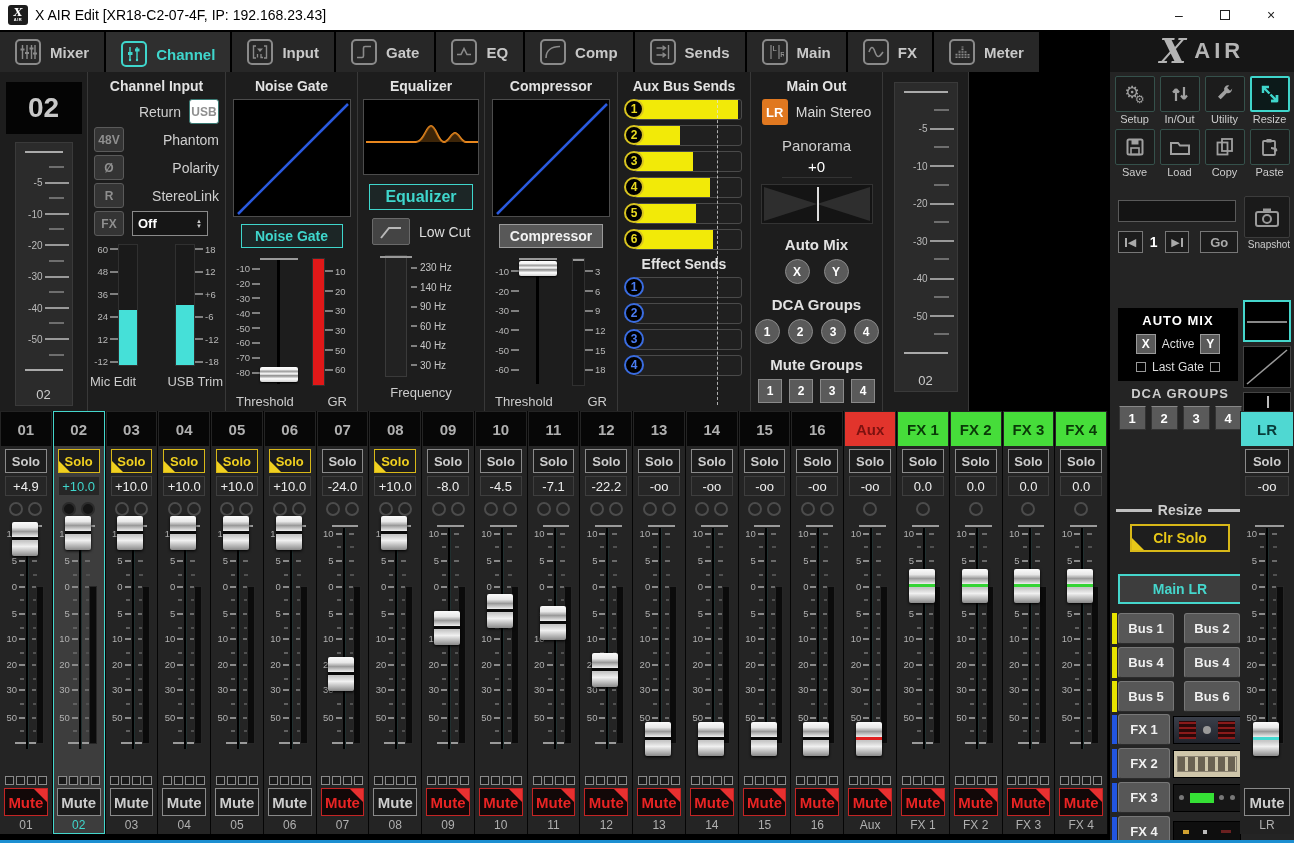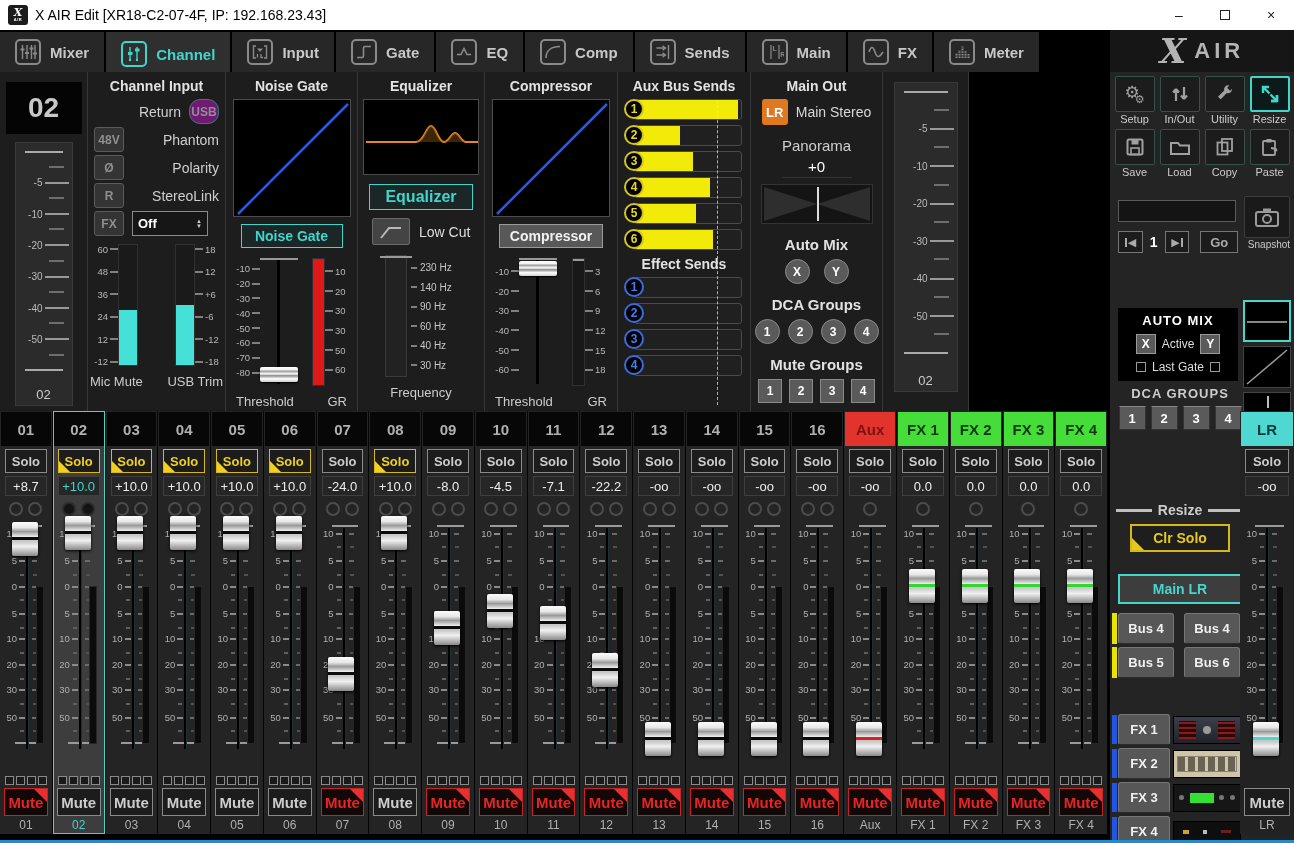--- a/index.html
+++ b/index.html
@@ -58,21 +58,21 @@
   .vm-cap { text-align:center; font-size:13px; color:#ccc; padding:3px 0 1px; }
   #in-meter { height:264px; }
 
   
   .p-input { width:138px; }
   .ci-row { display:flex; align-items:center; margin:3px 6px; height:25px; gap:8px;}
   .ci-lab { font-size:14px; color:#cfcfcf; }
   .ci-row.right { justify-content:flex-end; }
   .ci-btn { width:30px; height:25px; background:#343434; border:1px solid #5a5a5a; border-radius:3px;
     color:#8f8f8f; font-weight:bold; font-size:12px; display:flex; align-items:center; justify-content:center;}
-  .ci-btn.teal { border-color:#3a7a74; background:#701a75;border-radius:11px; }
+  .ci-btn.teal { border-color:#3a7a74; background:#ffffff; }
   .dropdown { width:76px; height:25px; background:#161616; border:1px solid #8a8a8a;
     display:flex; align-items:center; padding:0 5px; }
   .dropdown .dval { color:#fff; font-weight:bold; font-size:13px; flex:1;}
   .dropdown .darr { display:flex; flex-direction:column; font-size:6px; color:#ccc; line-height:5px;}
   .ci-meters { display:flex; justify-content:space-between; margin:8px 4px 0; height:122px; }
   .gain-block { display:flex; }
   .tickcol { position:relative; width:26px; height:100%; }
   .tickcol .trow { position:absolute; display:flex; align-items:center; right:0; }
   .tickcol .trow .tt { font-size:9.5px; color:#b8b8b8; margin-right:2px; }
   .tickcol .trow .td { width:8px; height:2px; background:#808080; }
@@ -580,21 +580,21 @@
               <span class="tt">-12</span>
             </div>
             <div class="trow" style="top: calc(96% - 5px);">
               <span class="td"></span>
               <span class="tt">-18</span>
             </div>
           </div>
       </div>
     </div>
     <div class="ci-labels">
-      <span>Mic Mute</span>
+      <span>Mic Edit</span>
       <span>USB Trim</span>
     </div>
   </div>
 
   <div class="panel p-gate">
     <div class="panel-title">Noise Gate</div>
     <svg class="graph" width="118" height="118">
       <line x1="4" y1="114" x2="114" y2="4" stroke="#2a5adf" stroke-width="2.5"></line>
     </svg>
     <div class="teal-btn">Noise Gate</div>
@@ -962,21 +962,21 @@
       </div>
   </div>
 
   <div class="p-black"></div>
 </div>
 
 <div id="strips">
     <div class="strip">
       <div class="strip-header">01</div>
       <div class="solo-btn">Solo</div>
-      <div class="val-box">+8.7</div>
+      <div class="val-box">+4.9</div>
       <div class="circles">
         <div class="pan-circle"></div>
         <div class="pan-circle"></div>
       </div>
       <div class="fader">
         <div class="fs-line" style="top: 2%;"></div>
         <div class="fs-line" style="top: 88%;"></div>
         <span class="fs-lab" style="top: calc(5% - 5px);">10</span>
         <div class="fs-ld" style="top: 5%;"></div>
         <div class="fs-rd" style="top: 5%;"></div>
@@ -2498,20 +2498,27 @@
 
   <div class="s-clrsolo">
     <div class="clr-solo">Clr Solo</div>
   </div>
 
   <div class="s-mainlr">
     <div class="main-lr">Main LR</div>
   </div>
 
   <div class="s-bus" id="bus-grid">
+      <div class="bus-row">
+        <div class="ybar"></div>
+        <div class="bus-btn">Bus 1</div>
+        <div class="bus-gap"></div>
+        <div class="bus-btn">Bus 2</div>
+        <div class="ybar"></div>
+      </div>
       <div class="bus-row">
         <div class="ybar"></div>
         <div class="bus-btn">Bus 4</div>
         <div class="bus-gap"></div>
         <div class="bus-btn">Bus 4</div>
         <div class="ybar"></div>
       </div>
       <div class="bus-row">
         <div class="ybar"></div>
         <div class="bus-btn">Bus 5</div>

